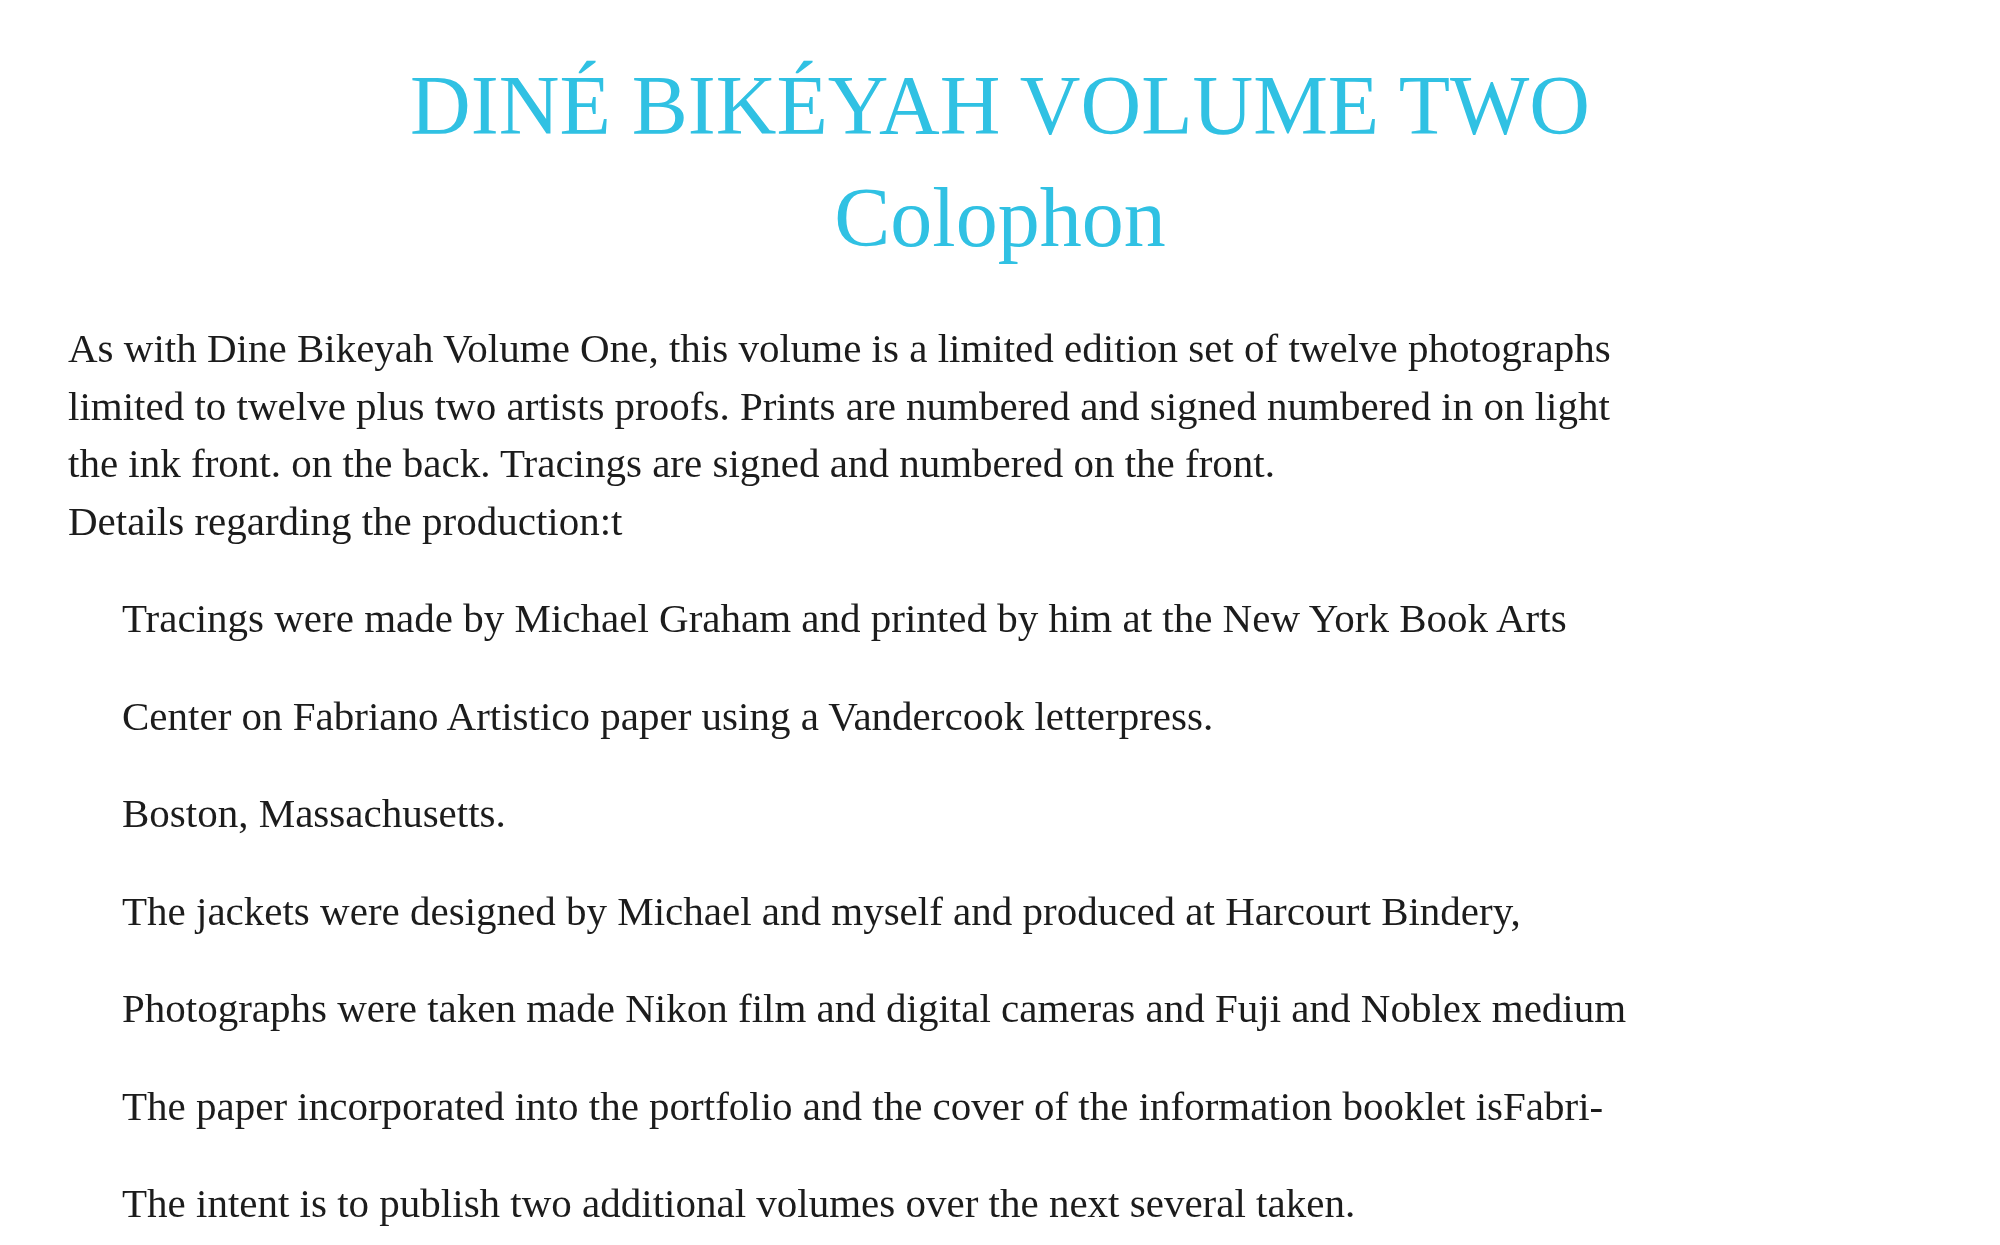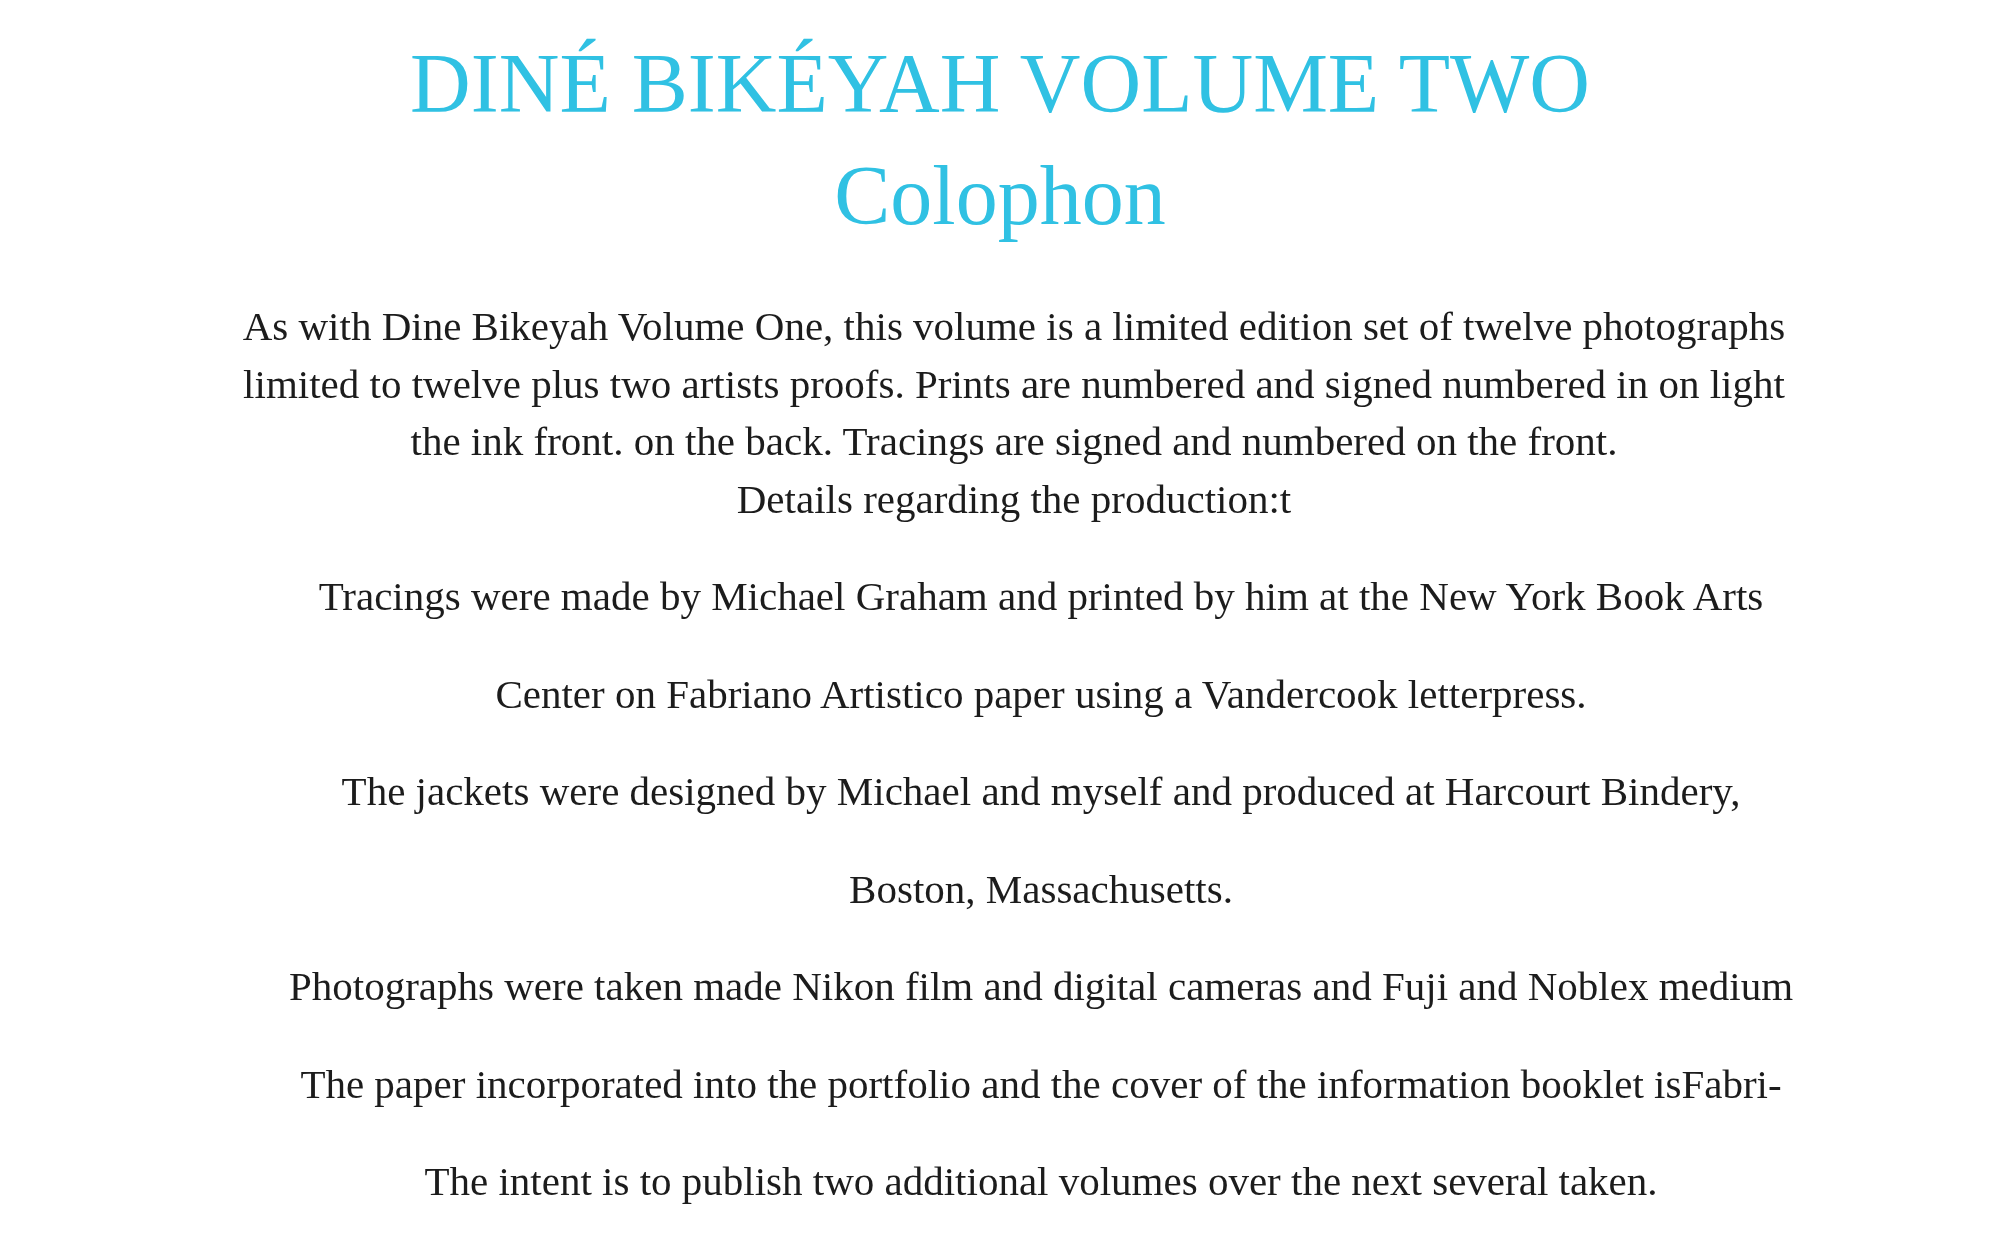--- a/index.html
+++ b/index.html
@@ -8,37 +8,36 @@
     background: #ffffff;
   }
   body {
     width: 2000px;
     height: 1245px;
     overflow: hidden;
     font-family: "Liberation Serif", "DejaVu Serif", serif;
     color: #1c1c1c;
   }
   .title-block {
-    padding-top: 28px;
+    padding-top: 50px;
     text-align: center;
     font-size: 84px;
     line-height: 112px;
     color: #30C1E3; 
   }
   .title-line {
     white-space: nowrap;
   }
   .body-block {
     margin: 46px 40px 0 68px;
     font-size: 41px;
     line-height: 57.5px;
   }
   .line {
     white-space: nowrap;
-    text-align: center;
   }
   .line.indent {
     padding-left: 54px;
     margin-top: 40px;
   }
 </style>
 </head>
 <body>
 
 <header class="title-block" style="color: rgb(48, 193, 227);">
@@ -46,18 +45,18 @@
   <div class="title-line">Colophon</div>
 </header>
 
 <main class="body-block">
   <div class="line">As with Dine Bikeyah Volume One, this volume is a limited edition set of twelve photographs</div>
   <div class="line">limited to twelve plus two artists proofs. Prints are numbered and signed numbered in on light</div>
   <div class="line">the ink front. on the back. Tracings are signed and numbered on the front.</div>
   <div class="line">Details regarding the production:t</div>
   <div class="line indent">Tracings were made by Michael Graham and printed by him at the New York Book Arts</div>
   <div class="line indent">Center on Fabriano Artistico paper using a Vandercook letterpress.</div>
+  <div class="line indent">Boston, Massachusetts.</div>
   <div class="line indent">The jackets were designed by Michael and myself and produced at Harcourt Bindery,</div>
-  <div class="line indent">Boston, Massachusetts.</div>
   <div class="line indent">Photographs were taken made Nikon film and digital cameras and Fuji and Noblex medium</div>
   <div class="line indent">The paper incorporated into the portfolio and the cover of the information booklet isFabri-</div>
   <div class="line indent">The intent is to publish two additional volumes over the next several taken.</div>
 </main>
 
 </body></html>

